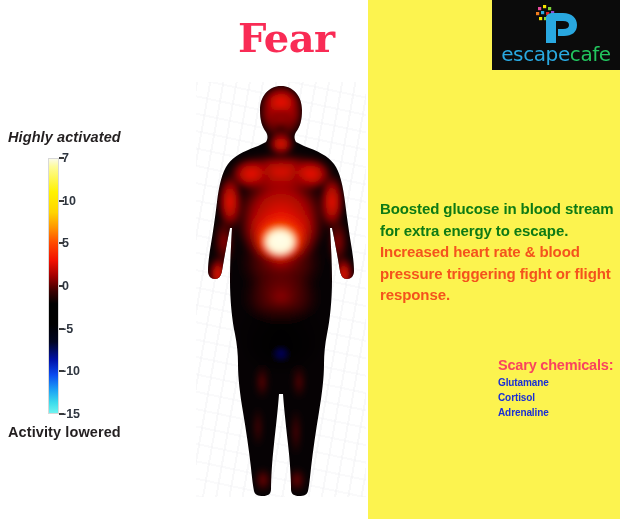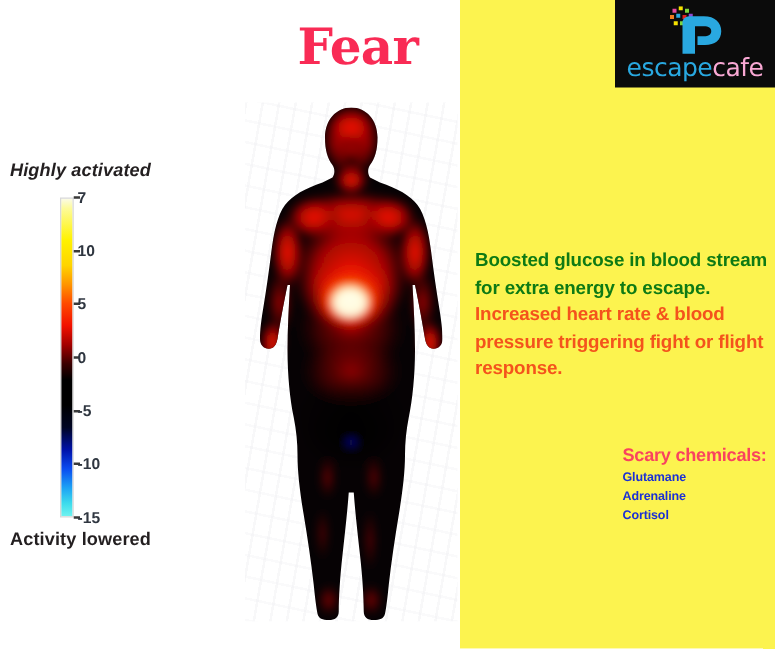--- a/index.html
+++ b/index.html
@@ -158,21 +158,21 @@
     top: 44px;
     width: 128px;
     text-align: center;
     font-size: 20px;
     font-weight: normal;
     letter-spacing: -0.4px;
     line-height: 1;
     font-family: "DejaVu Sans", sans-serif;
   }
   #logo-word-pundit { color: #29a8e0; }
-  #logo-word-cafe { color: #f9a8d4; margin-top: 20px; }
+  #logo-word-cafe { color: #22c55e; margin-top: 20px; }
 
   #body-text-block {
     position: absolute;
     left: 12px;
     top: 198px;
     width: 238px;
   }
   .para {
     margin: 0;
     font-size: 15px;
@@ -400,22 +400,22 @@
     </div>
 
     <div id="body-text-block">
       <p class="para" id="para-glucose">Boosted glucose in blood stream for extra energy to escape.</p>
       <p class="para" id="para-heart">Increased heart rate &amp; blood pressure triggering fight or flight response.</p>
     </div>
 
     <div id="chem-block">
       <p id="chem-heading">Scary chemicals:</p>
       <p class="chem-item">Glutamane</p>
+      <p class="chem-item">Cortisol</p>
       <p class="chem-item">Adrenaline</p>
-      <p class="chem-item">Cortisol</p>
     </div>
 
   </div>
 <div class="cb-label" style="top: 158px;">7</div>
     <div class="cb-label" style="top: 200.675px;">10</div>
     <div class="cb-label" style="top: 243.325px;">5</div>
     <div class="cb-label" style="top: 286px;">0</div>
     <div class="cb-label" style="top: 328.675px;">-5</div>
     <div class="cb-label" style="top: 371.325px;">-10</div>
     <div class="cb-label" style="top: 414px;">-15</div>

